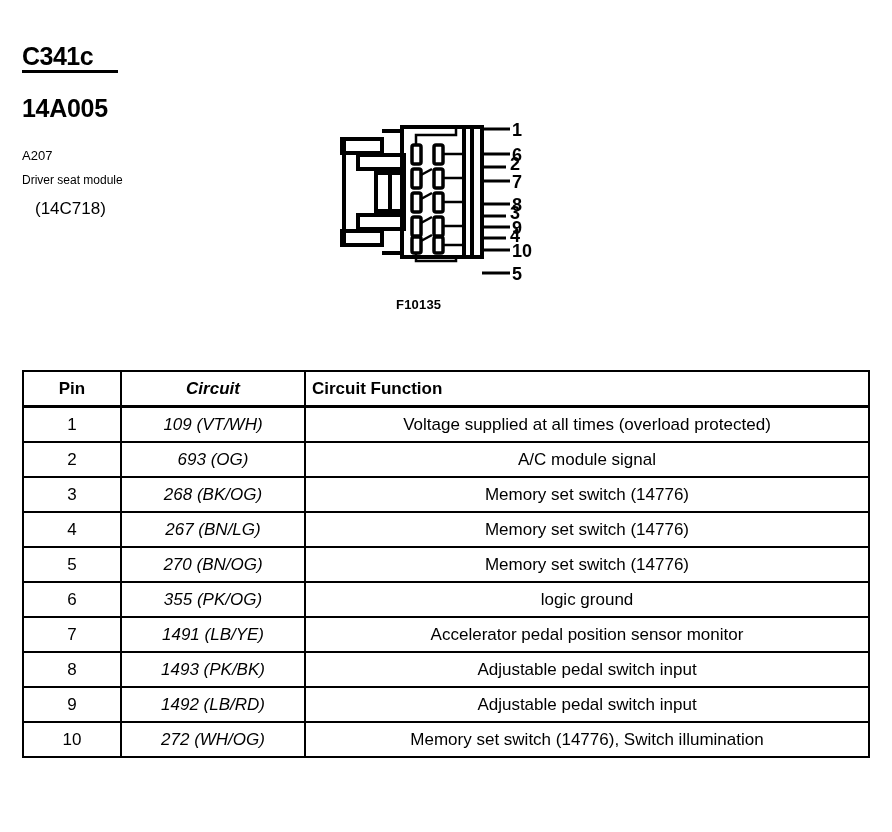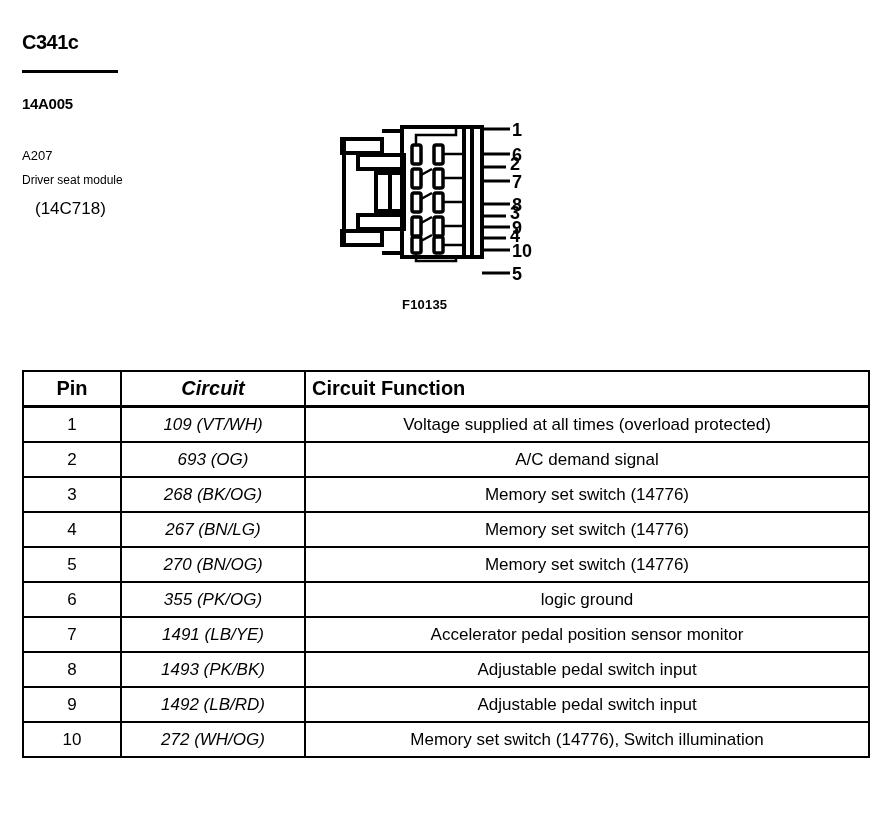--- a/index.html
+++ b/index.html
@@ -14,39 +14,39 @@
     position: relative;
     font-family: "Liberation Sans", sans-serif;
     color: #000000;
     overflow: hidden;
   }
 
   
   #connector-title {
     position: absolute;
     left: 22px;
-    top: 32px;
-    font-size: 20px;
+    top: 44px;
+    font-size: 25px;
     font-weight: bold;
     letter-spacing: -0.5px;
     line-height: 1;
   }
   #title-underline {
     position: absolute;
     left: 22px;
     top: 70px;
     width: 96px;
     height: 3px;
     background: #000;
   }
   #part-number {
     position: absolute;
     left: 22px;
     top: 96px;
-    font-size: 15px;
+    font-size: 25px;
     font-weight: bold;
     letter-spacing: -0.3px;
     line-height: 1;
   }
   #component-code {
     position: absolute;
     left: 22px;
     top: 146px;
     font-size: 13px;
     line-height: 1.55;
@@ -74,21 +74,21 @@
     width: 240px;
     height: 215px;
   }
   #connector-svg {
     position: absolute;
     left: 0;
     top: 0;
   }
   #figure-caption {
     position: absolute;
-    left: 82px;
+    left: 76px;
     top: 182px;
     font-size: 13px;
     font-weight: bold;
     letter-spacing: 0.2px;
   }
 
   
   #pin-table {
     position: absolute;
     left: 22px;
@@ -101,21 +101,21 @@
   #pin-table td {
     border: 2px solid #000;
     height: 33px;
     padding: 0 6px;
     font-size: 17px;
     vertical-align: middle;
   }
   #pin-table th {
     font-weight: bold;
     text-align: center;
-    font-size: 20px;
+    font-size: 17px;
   }
   #pin-table thead th {
     border-bottom-width: 3px;
   }
   .col-pin     { width: 84px;  text-align: center; }
   .col-circuit { width: 170px; text-align: center; font-style: italic; }
   .col-func    { text-align: center; padding-left: 16px; }
   #pin-table th.col-func { text-align: left; padding-left: 6px; }
 </style>
 </head>
@@ -232,21 +232,21 @@
   </thead>
   <tbody>
     <tr>
       <td class="col-pin">1</td>
       <td class="col-circuit">109 (VT/WH)</td>
       <td class="col-func">Voltage supplied at all times (overload protected)</td>
     </tr>
     <tr>
       <td class="col-pin">2</td>
       <td class="col-circuit">693 (OG)</td>
-      <td class="col-func">A/C demand signal</td>
+      <td class="col-func">A/C module signal</td>
     </tr>
     <tr>
       <td class="col-pin">3</td>
       <td class="col-circuit">268 (BK/OG)</td>
       <td class="col-func">Memory set switch (14776)</td>
     </tr>
     <tr>
       <td class="col-pin">4</td>
       <td class="col-circuit">267 (BN/LG)</td>
       <td class="col-func">Memory set switch (14776)</td>

